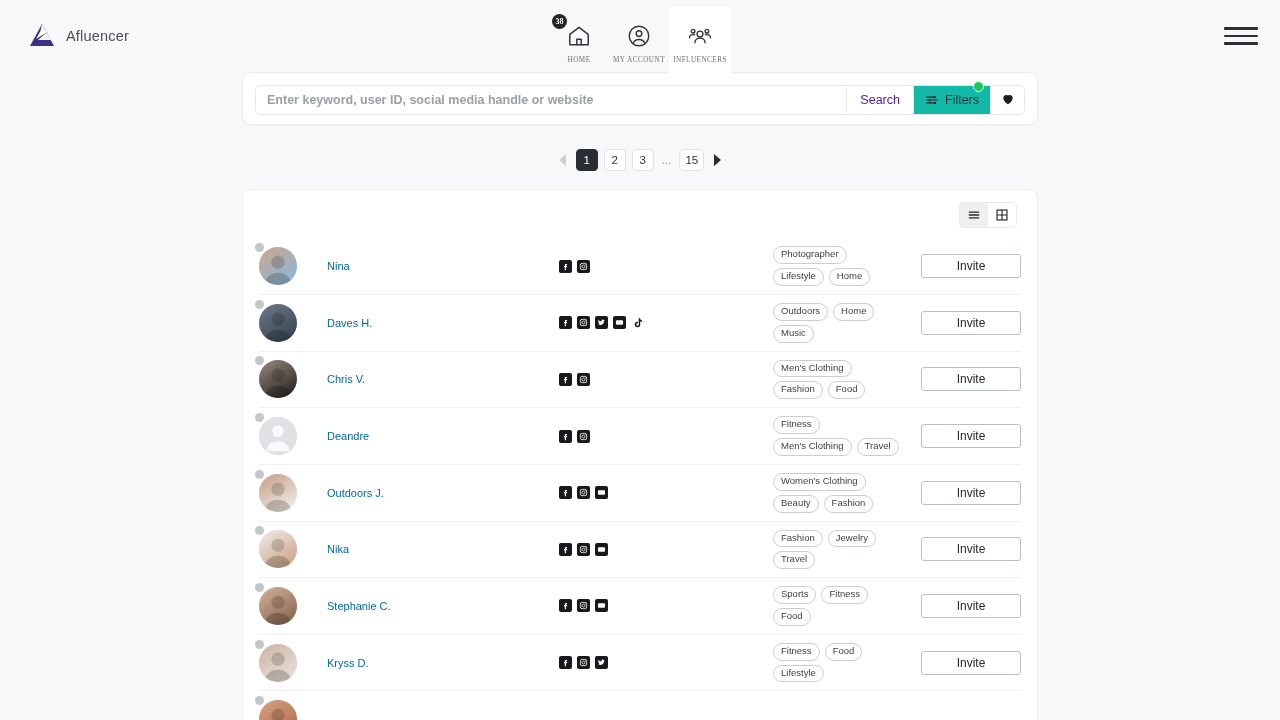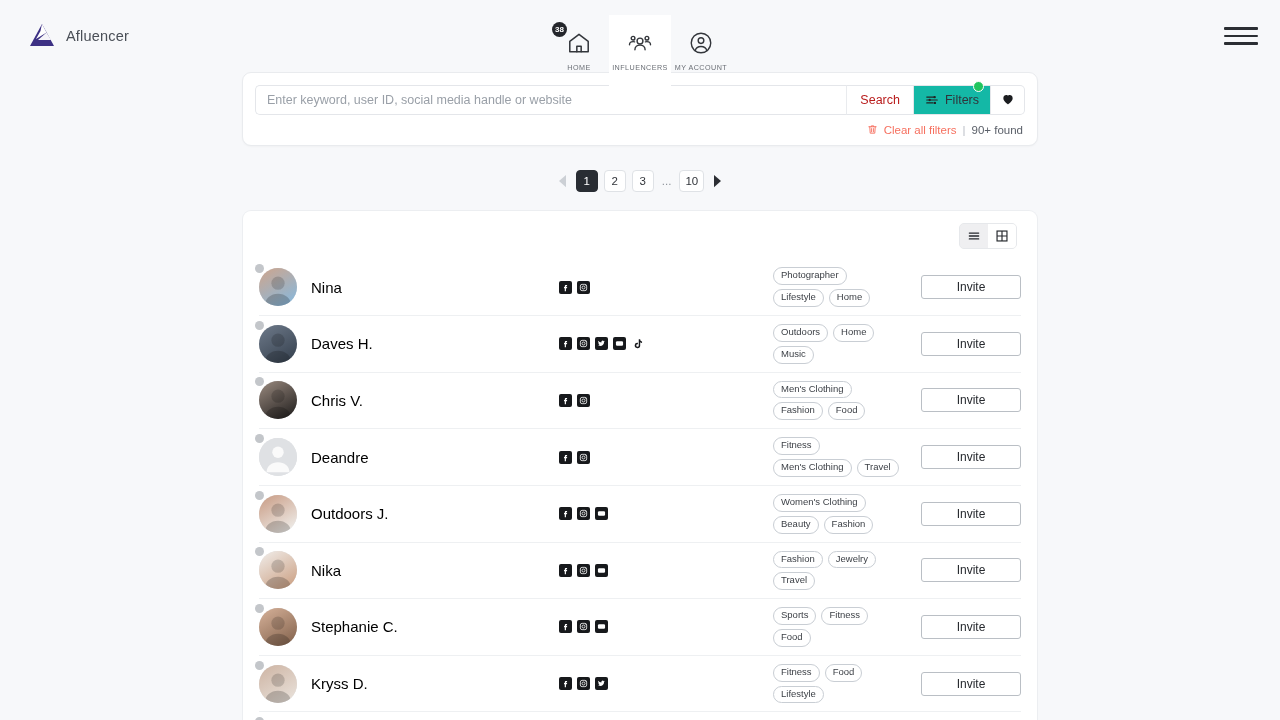--- a/index.html
+++ b/index.html
@@ -21,23 +21,23 @@
   .brand {
     position: absolute; left: 28px; top: 22px;
     display: flex; align-items: center; gap: 10px;
   }
   .brand-logo { width: 28px; height: 28px; display: block; }
   .brand-name {
     font-size: 14.5px; color: #4a4f57; letter-spacing: .2px; text-align: center;
   }
 
   .navcenter {
-    position: absolute; left: 50%; top: 15px;
+    position: absolute; left: 50%; top: 7px;
     transform: translateX(-50%);
-    display: flex; align-items: center; height: 72px;
+    display: flex; align-items: center; height: 72px; font-family: Liberation Serif, serif;
   }
   .navitem {
     width: 60px; height: 72px;
     display: flex; flex-direction: column;
     align-items: center; justify-content: center;
     gap: 7px; position: relative;
     cursor: pointer;
   }
   .navitem.wide { width: 62px; }
   .navitem.active { background: #ffffff; }
@@ -89,28 +89,29 @@
     height: 30px;
     border: 1px solid #e4e6ea;
     border-right: none;
     border-radius: 5px 0 0 5px;
     padding: 0 11px;
     font-size: 12.5px;
     color: #9aa0a8;
     font-family: "Liberation Sans", sans-serif;
     background: #fff;
     outline: none;
+    font-weight: bold;
   }
   .searchinput::placeholder { color: #9aa0a8; }
   .btnsearch {
     height: 30px; padding: 0 13px;
     border: 1px solid #e4e6ea;
     border-left: 1px solid #e9ebee;
     background: #fff;
-    font-size: 12.5px; color: #b91c1c;
+    font-size: 12.5px; color: #4c1d95;
     font-family: "Liberation Sans", sans-serif;
     cursor: pointer;
     display: flex; align-items: center;
   }
   .btnfilters {
     position: relative;
     height: 30px; padding: 0 11px;
     border: 1px solid #e4e6ea;
     border-left: none;
     background: #14b8a6;
@@ -207,21 +208,21 @@
     width: 38px; height: 38px; border-radius: 50%;
     overflow: hidden; background: #dfe1e4;
     display:block;
   }
   .avatar svg { width: 100%; height: 100%; display:block; }
   .statusdot {
     position: absolute; top: -4px; left: -4px;
     width: 9px; height: 9px; border-radius: 50%;
     background: #c3c6ca;
   }
-  .uname { font-size: 15px; color: #000000; }
+  .uname { font-size: 11px; color: #0369a1; margin-left: 16px; }
 
   .cell-social { width: 190px; display: flex; align-items: center; gap: 5px; }
   .sicon {
     width: 13px; height: 13px; border-radius: 2px;
     background: #17191c; color: #fff;
     display: flex; align-items: center; justify-content: center;
     flex: none;
   }
   .sicon svg { width: 9px; height: 9px; display: block; }
   .sicon.tiktok { background: transparent; color: #17191c; width:13px; height:13px;}
@@ -271,45 +272,45 @@
 
     <div class="navitem">
       <span class="nav-badge">38</span>
       <span class="navicon">
         <svg viewBox="0 0 24 24" fill="none" stroke="currentColor" stroke-width="1.4" stroke-linecap="round" stroke-linejoin="round">
           <path d="M3.5 10.5 L12 4 L20.5 10.5 V20 H3.5 Z"></path>
           <path d="M10 20 v-5 h4 v5"></path>
         </svg>
       </span>
       <span class="navlabel">HOME</span>
+    </div>
+
+    <div class="navitem">
+      <span class="navicon">
+        <svg viewBox="0 0 24 24" fill="none" stroke="currentColor" stroke-width="1.3" stroke-linecap="round" stroke-linejoin="round">
+          <circle cx="12" cy="12" r="9"></circle>
+          <circle cx="12" cy="9.8" r="2.6"></circle>
+          <path d="M6.6 19.2c.6-2.6 2.8-3.9 5.4-3.9s4.8 1.3 5.4 3.9"></path>
+        </svg>
+      </span>
+      <span class="navlabel">MY ACCOUNT</span>
     </div>
 
     <div class="navitem wide active">
       <span class="navicon">
         <svg viewBox="0 0 24 24" fill="none" stroke="currentColor" stroke-width="1.3" stroke-linecap="round" stroke-linejoin="round">
           <circle cx="12" cy="10.2" r="2.7"></circle>
           <path d="M7.3 18.2c0-2.6 2.1-4.2 4.7-4.2s4.7 1.6 4.7 4.2"></path>
           <circle cx="5.6" cy="7.6" r="1.7"></circle>
           <path d="M2.3 13.6c0-1.8 1.5-2.9 3.3-2.9 .5 0 1 .1 1.4.2"></path>
           <circle cx="18.4" cy="7.6" r="1.7"></circle>
           <path d="M21.7 13.6c0-1.8-1.5-2.9-3.3-2.9-.5 0-1 .1-1.4.2"></path>
         </svg>
       </span>
       <span class="navlabel">INFLUENCERS</span>
-    </div>
-
-    <div class="navitem">
-      <span class="navicon">
-        <svg viewBox="0 0 24 24" fill="none" stroke="currentColor" stroke-width="1.3" stroke-linecap="round" stroke-linejoin="round">
-          <circle cx="12" cy="12" r="9"></circle>
-          <circle cx="12" cy="9.8" r="2.6"></circle>
-          <path d="M6.6 19.2c.6-2.6 2.8-3.9 5.4-3.9s4.8 1.3 5.4 3.9"></path>
-        </svg>
-      </span>
-      <span class="navlabel">MY ACCOUNT</span>
     </div>
 
   </div>
 
   <div class="hamburger">
     <span></span>
     <span></span>
     <span></span>
   </div>
 </div>
@@ -336,46 +337,33 @@
           <span>Filters</span>
         </button>
         <button class="btnheart">
           <span>
             <svg viewBox="0 0 24 24" fill="currentColor">
               <path d="M12 21s-8-5.1-8-10.4C4 7 6.5 5 9 5c1.8 0 2.6.9 3 1.6C12.4 5.9 13.2 5 15 5c2.5 0 5 2 5 5.6C20 15.9 12 21 12 21z"></path>
             </svg>
           </span>
         </button>
       </div>
-      <div class="filterline">
-        <span class="trash-icon">
-          <svg viewBox="0 0 24 24" fill="none" stroke="currentColor" stroke-width="2" stroke-linecap="round" stroke-linejoin="round">
-            <path d="M4 6h16"></path>
-              <path d="M9.5 6V4h5v2"></path>
-            <path d="M6 6l1 14h10l1-14"></path>
-            <path d="M10 10v7M14 10v7"></path>
-          </svg>
-        </span>
-        <span class="clearall">Clear all filters</span>
-        <span class="pipe">|</span>
-        <span class="foundtxt">90+ found</span>
-      </div>
     </div>
 
     <div class="pager">
       <span class="pgarrow">
         <svg viewBox="0 0 12 16" fill="#ccd0d5">
             <path d="M10 1 L2 8 L10 15 Z"></path>
           </svg>
       </span>
       <span class="pgbtn active">1</span>
       <span class="pgbtn">2</span>
       <span class="pgbtn">3</span>
       <span class="pgdots">...</span>
-      <span class="pgbtn">10</span>
+      <span class="pgbtn">15</span>
       <span class="pgarrow">
         <svg viewBox="0 0 12 16" fill="#2b2e33">
             <path d="M2 1 L10 8 L2 15 Z"></path>
           </svg>
       </span>
     </div>
 
     <div class="listcard">
       <div class="viewtoggle">
         <div class="vtgroup">

